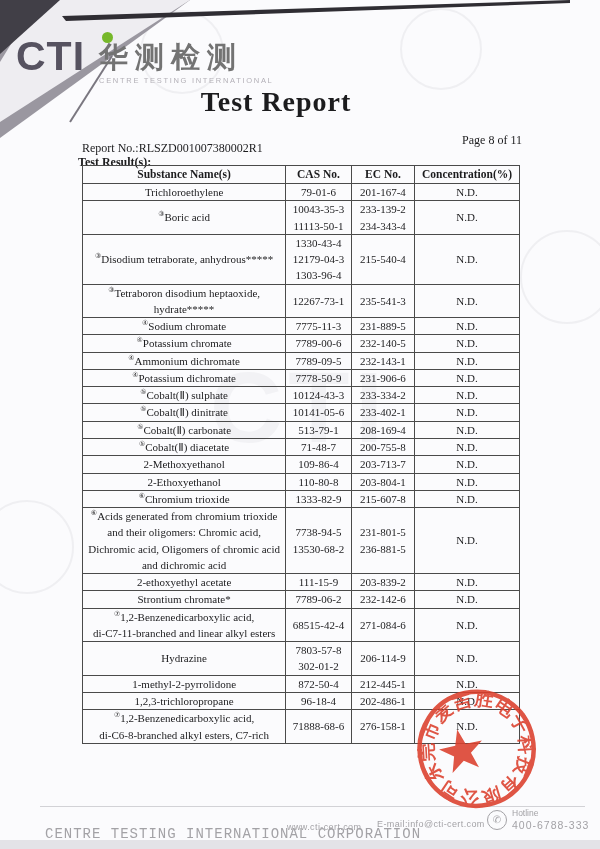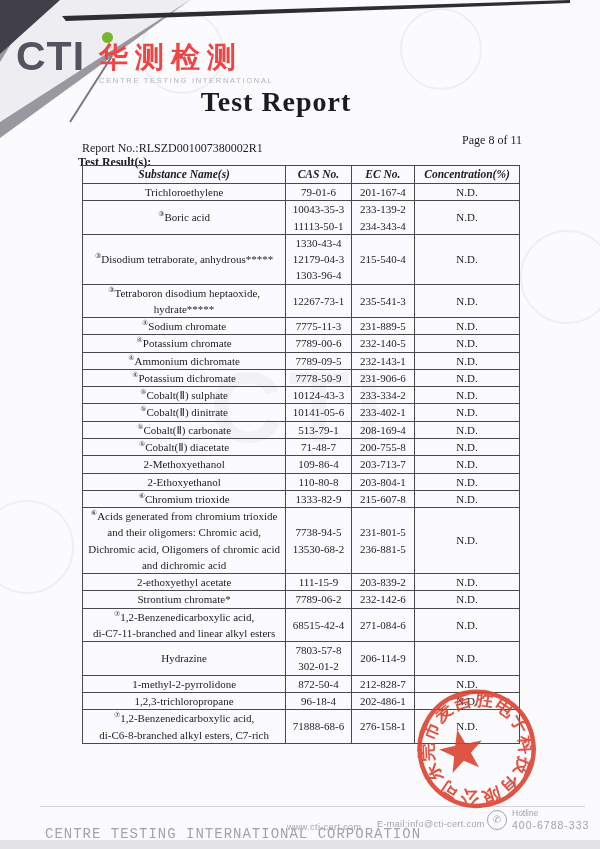--- a/index.html
+++ b/index.html
@@ -13,42 +13,42 @@
   
   .wm-circle{position:absolute;border:2px solid rgba(190,187,196,0.18);border-radius:50%;z-index:1;}
 
   
   .logo{position:absolute;left:16px;top:36px;display:flex;align-items:flex-start;gap:14px;z-index:7;}
   .logo-cti-wrap{position:relative;}
   .logo-cti{font-family:"Liberation Sans",sans-serif;font-weight:bold;font-size:41px;
             letter-spacing:1px;color:#565260;line-height:1;}
   .logo-dot{position:absolute;left:86px;top:-4px;width:11px;height:11px;border-radius:50%;background:#76b82a;}
   .logo-cn{padding-top:6px;}
-  .logo-chinese{font-size:29px;font-weight:bold;letter-spacing:7px;color:#ef4444;
+  .logo-chinese{font-size:29px;font-weight:bold;letter-spacing:7px;color:#737373;
                 font-family:"Liberation Sans",sans-serif;line-height:1.1;}
   .logo-sub{font-family:"Liberation Sans",sans-serif;font-size:7.5px;letter-spacing:1.7px;
             color:#b3b0b7;margin-top:2px;}
 
   .title{position:absolute;left:0;top:86px;width:552px;text-align:center;
          font-size:28px;font-weight:bold;letter-spacing:1px;z-index:2;}
 
   .report-no{position:absolute;left:82px;top:141px;font-size:12px;}
   .page-label{position:absolute;right:78px;top:133px;font-size:12px;}
   .section-label{position:absolute;left:78px;top:155px;font-size:12px;font-weight:bold;}
 
   
   .watermark{position:absolute;left:210px;top:350px;font-size:100px;font-weight:bold;
              font-family:"Liberation Sans",sans-serif;color:rgba(130,125,140,0.07);z-index:1;letter-spacing:6px;}
 
   
   table.results{position:absolute;left:82px;top:165px;width:438px;border-collapse:collapse;
                 z-index:3;background:transparent;}
   table.results th, table.results td{border:1px solid #4a4a4a;padding:0 2px;
                 font-size:11px;line-height:1.48;text-align:center;white-space:pre-line;}
-  table.results th{font-weight:bold;font-size:11.5px;height:17px;font-style:italic;}
+  table.results th{font-weight:bold;font-size:11.5px;height:17px;}
   td.c-name{width:46.5%;}
   td.c-cas{width:15%;}
   td.c-ec{width:14.5%;}
   td.c-conc{width:24%;}
   sup{font-size:7px;line-height:0;}
 
   
   .stamp{position:absolute;left:408px;top:682px;width:146px;height:146px;z-index:8;
          transform:rotate(-12deg);opacity:0.88;}
   .stamp text{font-family:"Liberation Sans",sans-serif;}
@@ -242,21 +242,21 @@
         <tr>
           <td class="c-name">Hydrazine</td>
           <td class="c-cas">7803-57-8
 302-01-2</td>
           <td class="c-ec">206-114-9</td>
           <td class="c-conc">N.D.</td>
         </tr>
         <tr>
           <td class="c-name">1-methyl-2-pyrrolidone</td>
           <td class="c-cas">872-50-4</td>
-          <td class="c-ec">212-828-7</td>
+          <td class="c-ec">212-445-1</td>
           <td class="c-conc">N.D.</td>
         </tr>
         <tr>
           <td class="c-name">1,2,3-trichloropropane</td>
           <td class="c-cas">96-18-4</td>
           <td class="c-ec">202-486-1</td>
           <td class="c-conc">N.D.</td>
         </tr>
         <tr>
           <td class="c-name"><sup>⑦</sup>1,2-Benzenedicarboxylic acid,

